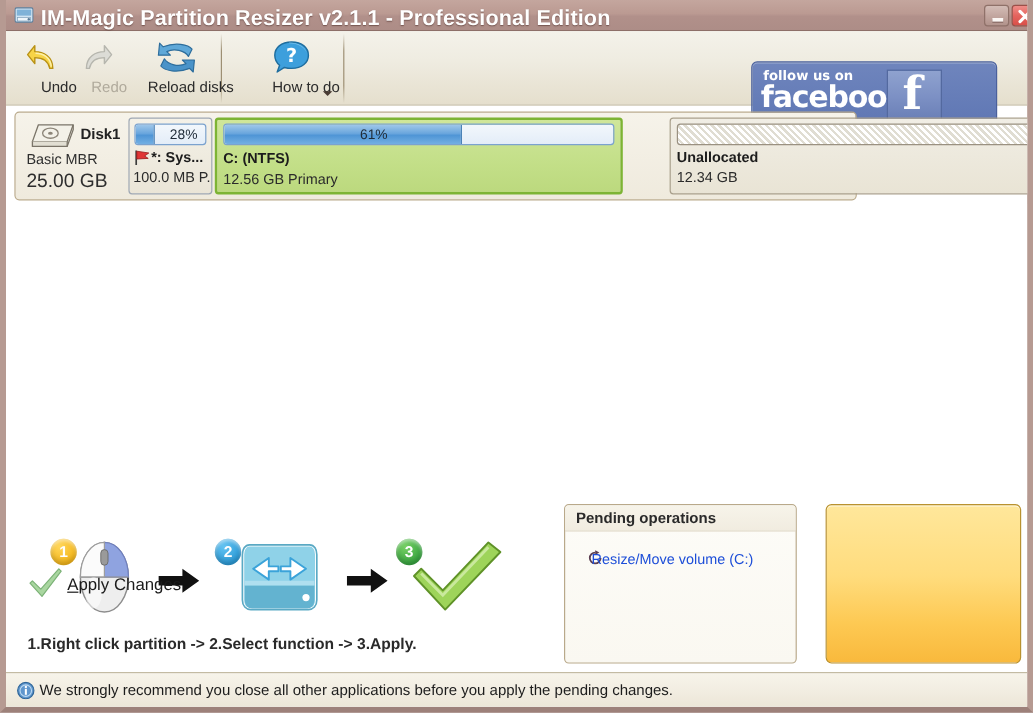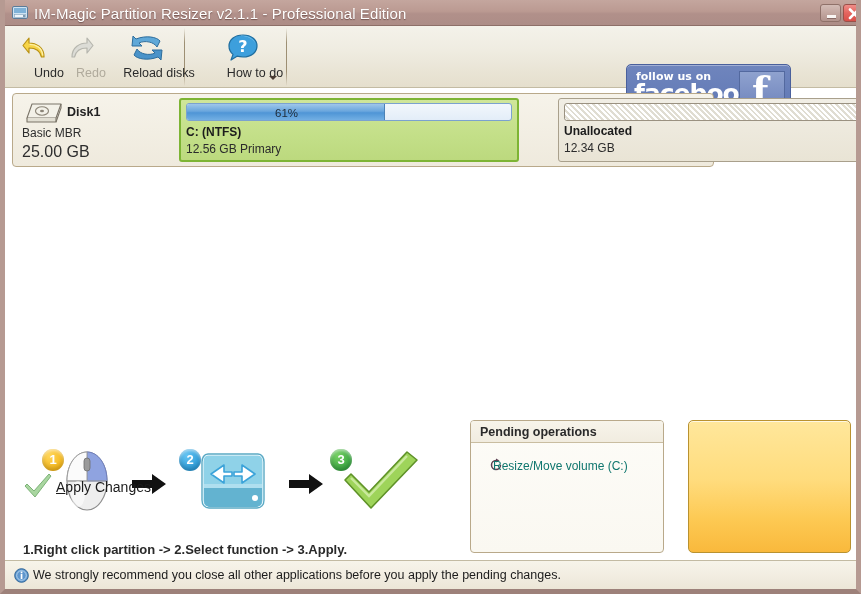--- a/index.html
+++ b/index.html
@@ -34,21 +34,21 @@
     background: linear-gradient(to bottom, #c4a69e 0%, #bb9a92 45%, #b1908a 55%, #ad8d87 100%);
     border-bottom: 1px solid #8d6f68;
     box-sizing: border-box;
   }
   .title-icon {
     position: absolute; left: 7px; top: 5px;
     width: 16px; height: 15px;
   }
   .title-text {
     position: absolute; left: 29px; top: 5px;
-    font-size: 15px; font-weight: normal;
+    font-size: 18px; font-weight: bold;
     color: #ffffff;
     text-shadow: 0 1px 1px rgba(90,60,55,.7);
     letter-spacing: .1px;
     white-space: nowrap;
   }
   .winbtn {
     position: absolute; top: 4px;
     width: 21px; height: 18px;
     border-radius: 3px;
     box-sizing: border-box;
@@ -108,27 +108,28 @@
     position: absolute; left: 264px; top: 50px;
     width: 0; height: 0;
     border-left: 4px solid transparent;
     border-right: 4px solid transparent;
     border-top: 4px solid #4a3c34;
     cursor: pointer;
   }
 
   
   .fb {
-    position: absolute; left: 621px; top: 38px;
+    position: absolute; left: 621px; top: 25px;
     width: 163px; height: 52px;
     background: linear-gradient(to bottom, #6f85bd 0%, #5f77b4 100%);
     border: 1px solid #4a609c;
     border-radius: 5px;
     box-shadow: inset 0 1px 0 rgba(255,255,255,.35);
     cursor: pointer;
+    padding-left: 40px;
   }
   .fb-follow {
     position: absolute; left: 9px; top: 5px;
     font-size: 11px; color: #ffffff; font-weight: bold;
     font-family: "DejaVu Sans", sans-serif;
   }
   .fb-word {
     position: absolute; left: 7px; top: 16px;
     font-size: 25px; line-height: 25px;
     color: #ffffff; font-weight: bold;
@@ -266,26 +267,25 @@
   }
   .badge-1 { left: 37px; top: 449px; background: radial-gradient(circle at 35% 30%, #ffd659, #f0a900); }
   .badge-2 { left: 174px; top: 449px; background: radial-gradient(circle at 35% 30%, #63c3f2, #1489cb); }
   .badge-3 { left: 325px; top: 449px; background: radial-gradient(circle at 35% 30%, #76cf63, #1d9331); }
 
   .arrow-blk { position: absolute; }
   .steps-caption {
     position: absolute; left: 18px; top: 529px;
     font-size: 13px; font-weight: bold; color: #2a2a2a;
     white-space: nowrap;
-    margin-top: 13px;
   }
 
   .pending-item {
     position: absolute; left: 488px; top: 459px;
-    font-size: 12px; color: #0f766e;
+    font-size: 12px; color: #1d4ed8;
     white-space: nowrap;
   }
   .pending-icon { position: absolute; left: 484px; top: 458px; }
 
   
   .apply {
     position: absolute; left: 683px; top: 420px;
     width: 163px; height: 133px;
     background: linear-gradient(to bottom, #ffe79b 0%, #ffdc7d 45%, #fdc953 75%, #f9b93c 100%);
     border: 1px solid #b99230;
@@ -408,25 +408,39 @@
           <path d="M38 2 L38 6 L33 20" fill="none" stroke="#7a7468" stroke-width="1.1"></path>
           <ellipse cx="19" cy="9" rx="6.5" ry="4.2" fill="none" stroke="#8c8578" stroke-width="1.1"></ellipse>
           <ellipse cx="19" cy="9" rx="2" ry="1.3" fill="#8c8578"></ellipse>
         </svg>
       </span>
       <span class="disk-name">Disk1</span>
       <span class="disk-line1">Basic MBR</span>
       <span class="disk-line2">25.00 GB</span>
     </div>
 
+    <div class="part part-sys">
+      <div class="usebar" style="left:4px; top:4px; width:60px;">
+        <div class="usebar-fill" style="width:28%;"></div>
+        <div class="usebar-text" style="left:22px; width:36px;">28%</div>
+      </div>
+      <span style="position:absolute;left:3px;top:25px;">
+        <svg width="15" height="15" viewBox="0 0 15 15">
+          <path d="M2.5 1.5 L2.5 13.5" stroke="#3c3c3c" stroke-width="1.4"></path>
+          <path d="M3 2 L13 3.5 L9.5 6 L12.5 8 L3 8.5 Z" fill="#e03535" stroke="#9b1f1f" stroke-width=".7" stroke-linejoin="round"></path>
+        </svg>
+      </span>
+      <span class="part-label" style="left:18px; top:25px;">*: Sys...</span>
+      <span class="part-sub" style="left:3px; top:42px;">100.0 MB P.</span>
+    </div>
 
     <div class="part part-c">
       <div class="usebar" style="left:5px; top:3px; width:326px;">
         <div class="usebar-fill" style="width:61%;"></div>
-        <div class="usebar-text" style="left:0; width:199px;">61%</div>
+        <div class="usebar-text" style="left:0; width:199px;padding-left:25px;">61%</div>
       </div>
       <span class="part-label" style="left:5px; top:25px;">C: (NTFS)</span>
       <span class="part-sub" style="left:5px; top:42px;">12.56 GB Primary</span>
     </div>
 
     <div class="part part-unalloc">
       <div class="usebar usebar-empty" style="left:5px; top:4px; width:312px;"></div>
       <span class="part-label" style="left:5px; top:25px;">Unallocated</span>
       <span class="part-sub" style="left:5px; top:42px;">12.34 GB</span>
     </div>

